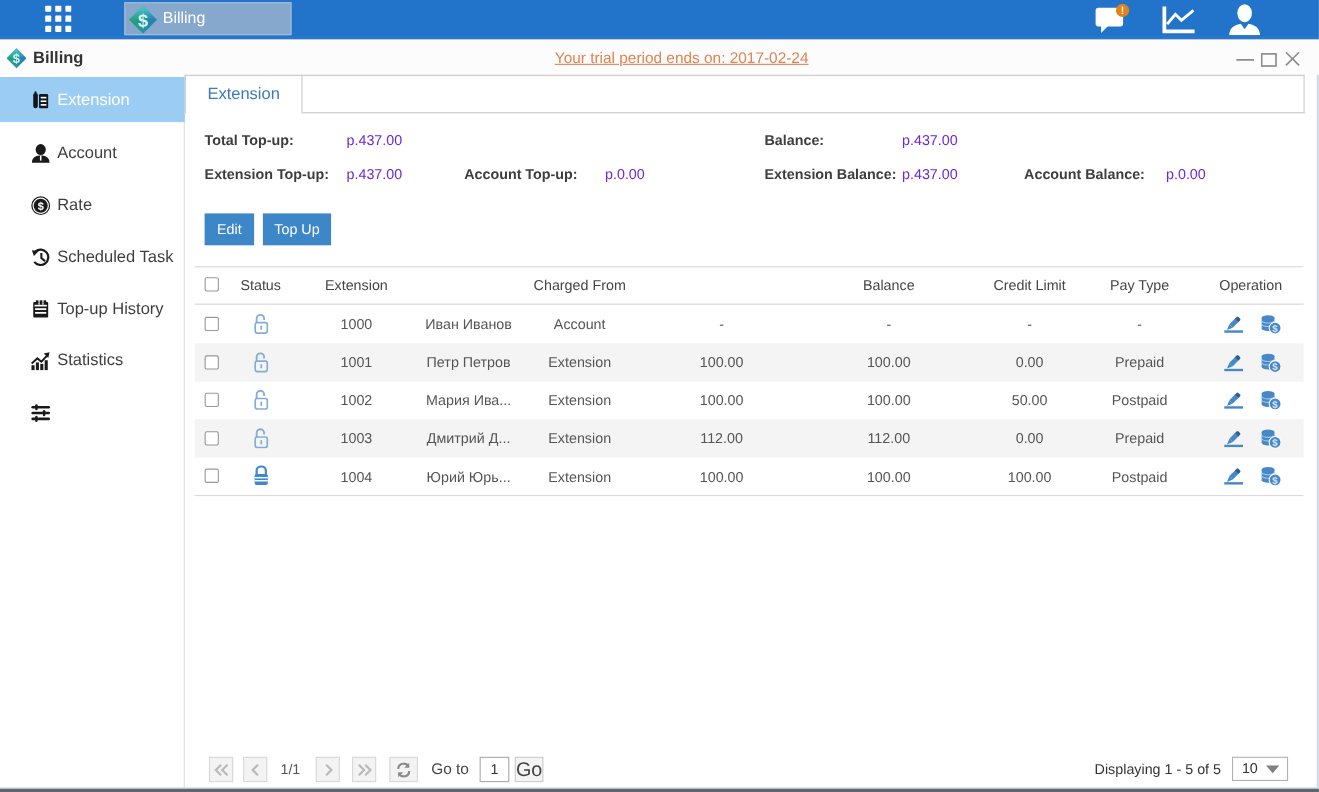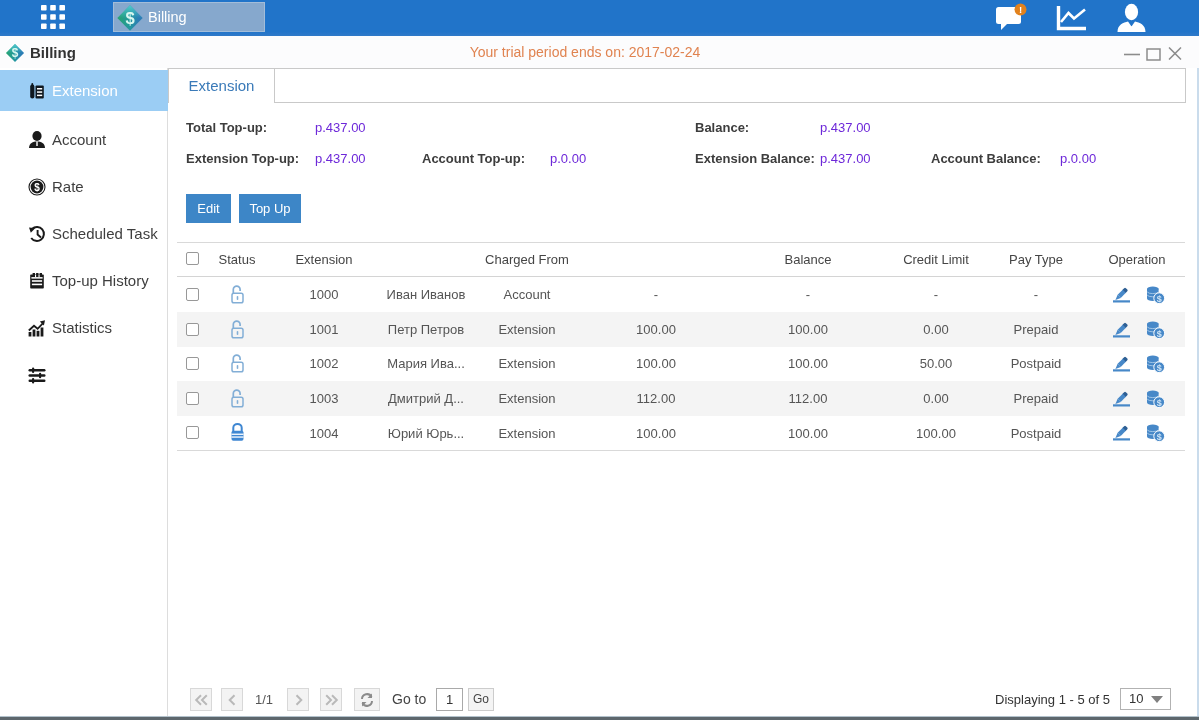--- a/index.html
+++ b/index.html
@@ -10,21 +10,21 @@
 
 #topbar { position:absolute; left:0; top:0; width:1199px; height:36px;
   background:linear-gradient(#2174c9,#2174c9 88%,#3079c8); }
 #taskitem { position:absolute; left:113px; top:2px; width:152px; height:30px;
   background:#86a8cd; border:1px solid #a3bdd9; }
 #taskitem span { position:absolute; left:34px; top:0; line-height:29px; color:#fff; font-size:14.5px; }
 
 
 #titlebar { position:absolute; left:0; top:36px; width:1199px; height:32px; background:#fcfcfd; }
 #titlebar .appname { position:absolute; left:30px; top:0; line-height:33px; font-size:15px; font-weight:bold; color:#333; }
-#trial { position:absolute; left:435px; top:0; width:300px; text-align:center; line-height:33px; font-size:14px; color:#e08350; }
+#trial { position:absolute; left:435px; top:0; width:300px; text-align:right; line-height:33px; font-size:14px; color:#e08350;text-decoration:underline; }
 
 
 #sidebar { position:absolute; left:0; top:68px; width:168px; height:648px; background:#fff; border-right:1px solid #dddddd; }
 .menuitem { position:absolute; left:0; width:168px; height:41px; }
 .menuitem .micon { position:absolute; left:28px; top:50%; margin-top:-9px; width:18px; height:18px; }
 .menuitem .mtext { position:absolute; left:52px; top:0; line-height:41px; font-size:15px; color:#3e3e3e; white-space:nowrap; }
 .menuitem.sel { background:#9bcdf4; }
 .menuitem.sel .mtext { color:#fff; }
 
 
@@ -45,21 +45,21 @@
 .trow.alt { background:#f4f4f4; }
 .cell { position:absolute; top:0; height:100%; line-height:35px; text-align:center; font-size:13px; color:#555; white-space:nowrap; }
 .hcell { position:absolute; top:0; height:100%; line-height:34px; text-align:center; font-size:13px; color:#454545; white-space:nowrap; }
 .cbx { position:absolute; left:9px; top:50%; margin-top:-7px; width:13px; height:13px; border:1px solid #989898; border-radius:2px; background:#fff; }
 .icbox { position:absolute; top:50%; }
 
 
 .pgbtn { position:absolute; top:688px; width:22px; height:23px; background:#f3f3f3; border:1px solid #d8d8d8; color:#b9b9b9; text-align:center; line-height:20px; font-size:19px; }
 .pgtxt { position:absolute; top:688px; height:23px; line-height:23px; font-size:13px; color:#555; }
 #goinput { position:absolute; left:436px; top:688px; width:27px; height:23px; border:1px solid #a9a9a9; background:#fff; text-align:center; line-height:21px; font-size:13px; color:#333; }
-#gobtn { position:absolute; left:468px; top:688px; width:26px; height:23px; background:#f4f4f4; border:1px solid #cccccc; text-align:center; line-height:21px; font-size:12px; color:#444; }
+#gobtn { position:absolute; left:468px; top:688px; width:26px; height:23px; background:#f4f4f4; border:1px solid #cccccc; text-align:center; line-height:21px; font-size:18px; color:#444; }
 #dropdown { position:absolute; left:1120px; top:688px; width:51px; height:22px; border:1px solid #b2b2b2; background:#fff; }
 #dropdown .num { position:absolute; left:8px; top:0; line-height:20px; font-size:13px; color:#333; }
 #dropdown .tri { position:absolute; right:7px; top:7px; width:0; height:0; border-left:6px solid transparent; border-right:6px solid transparent; border-top:7px solid #808080; }
 
 #bottomborder { position:absolute; left:0; top:716px; width:1199px; height:4px; background:linear-gradient(#b3c2cc 22%, #5d676d 22%); }
 #rightborder { position:absolute; right:0px; top:68px; width:2px; height:648px; background:#cadcec; }
 </style>
 </head>
 <body>
 

